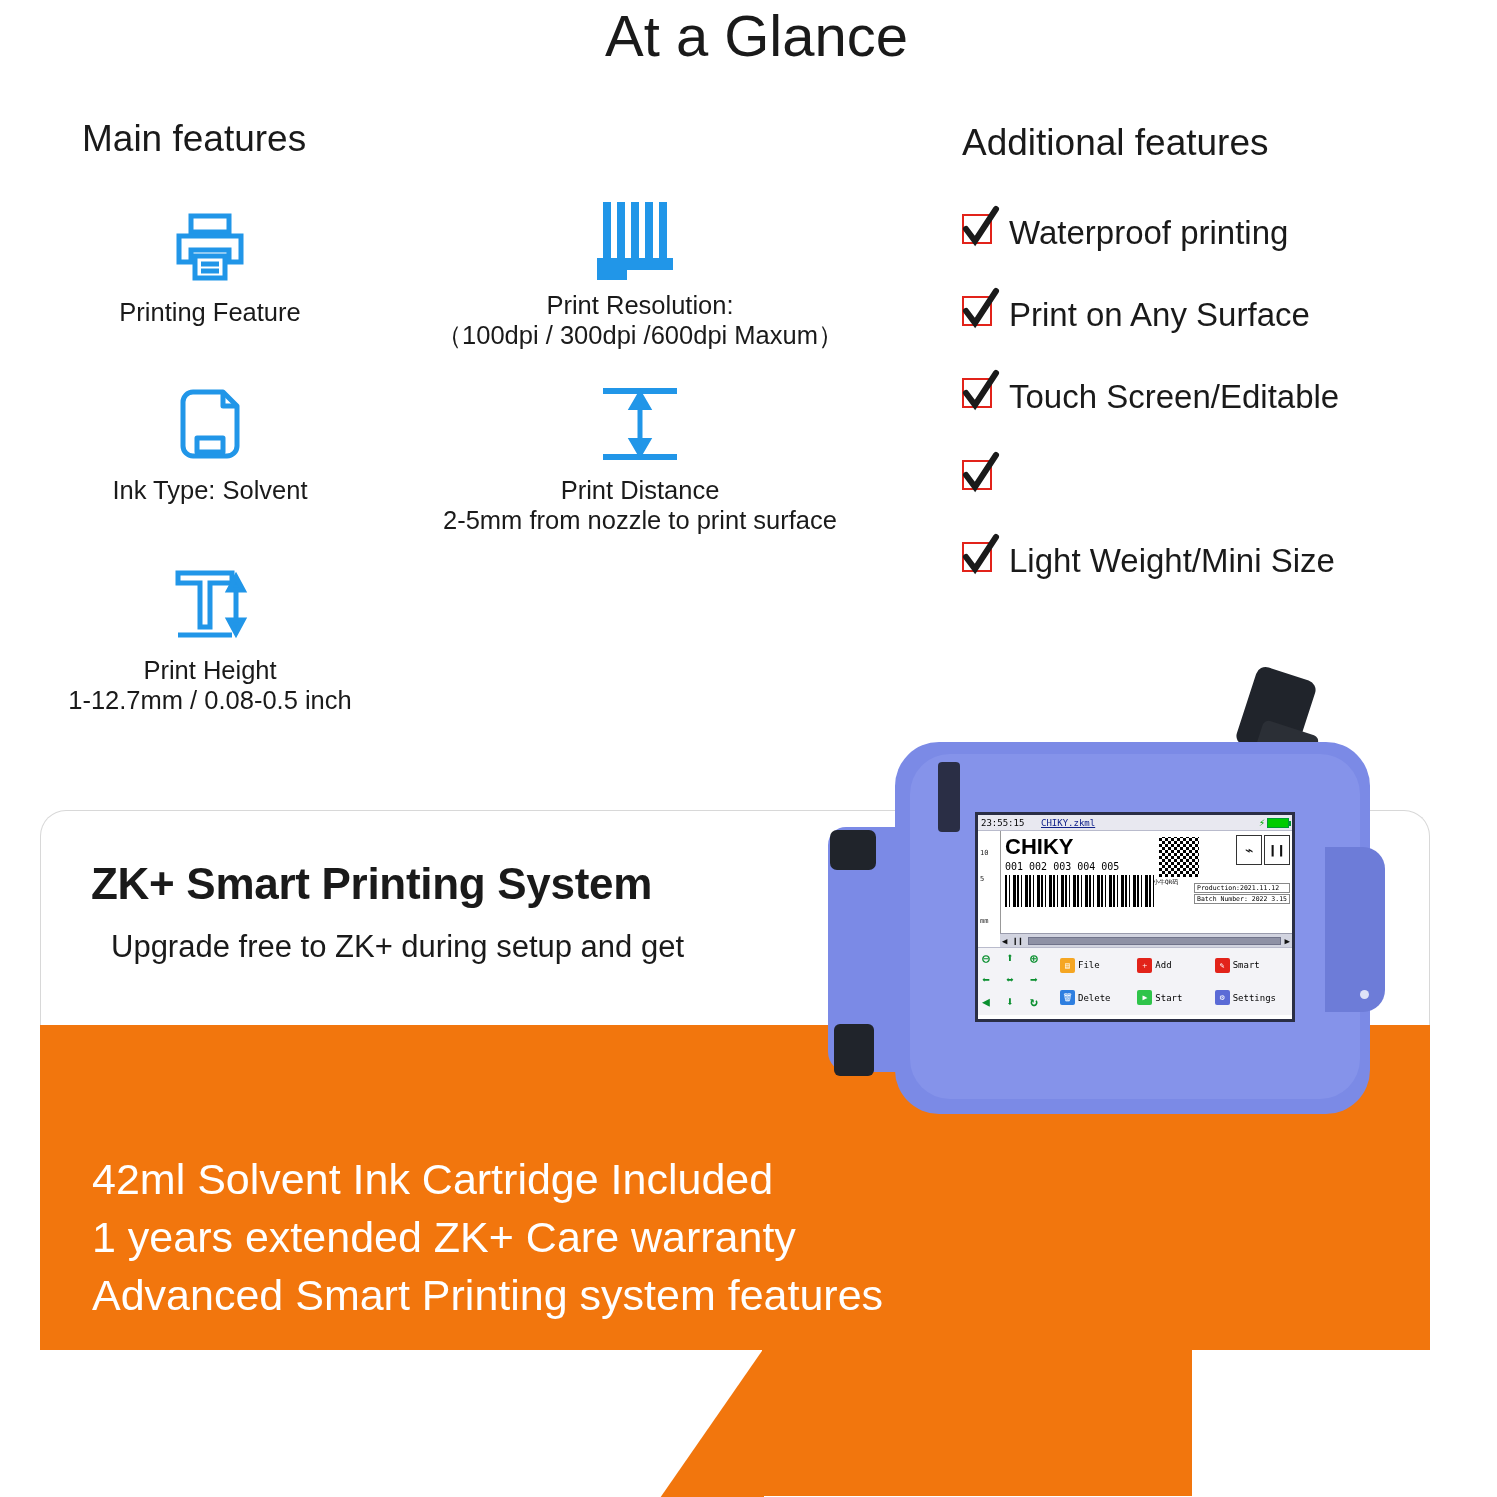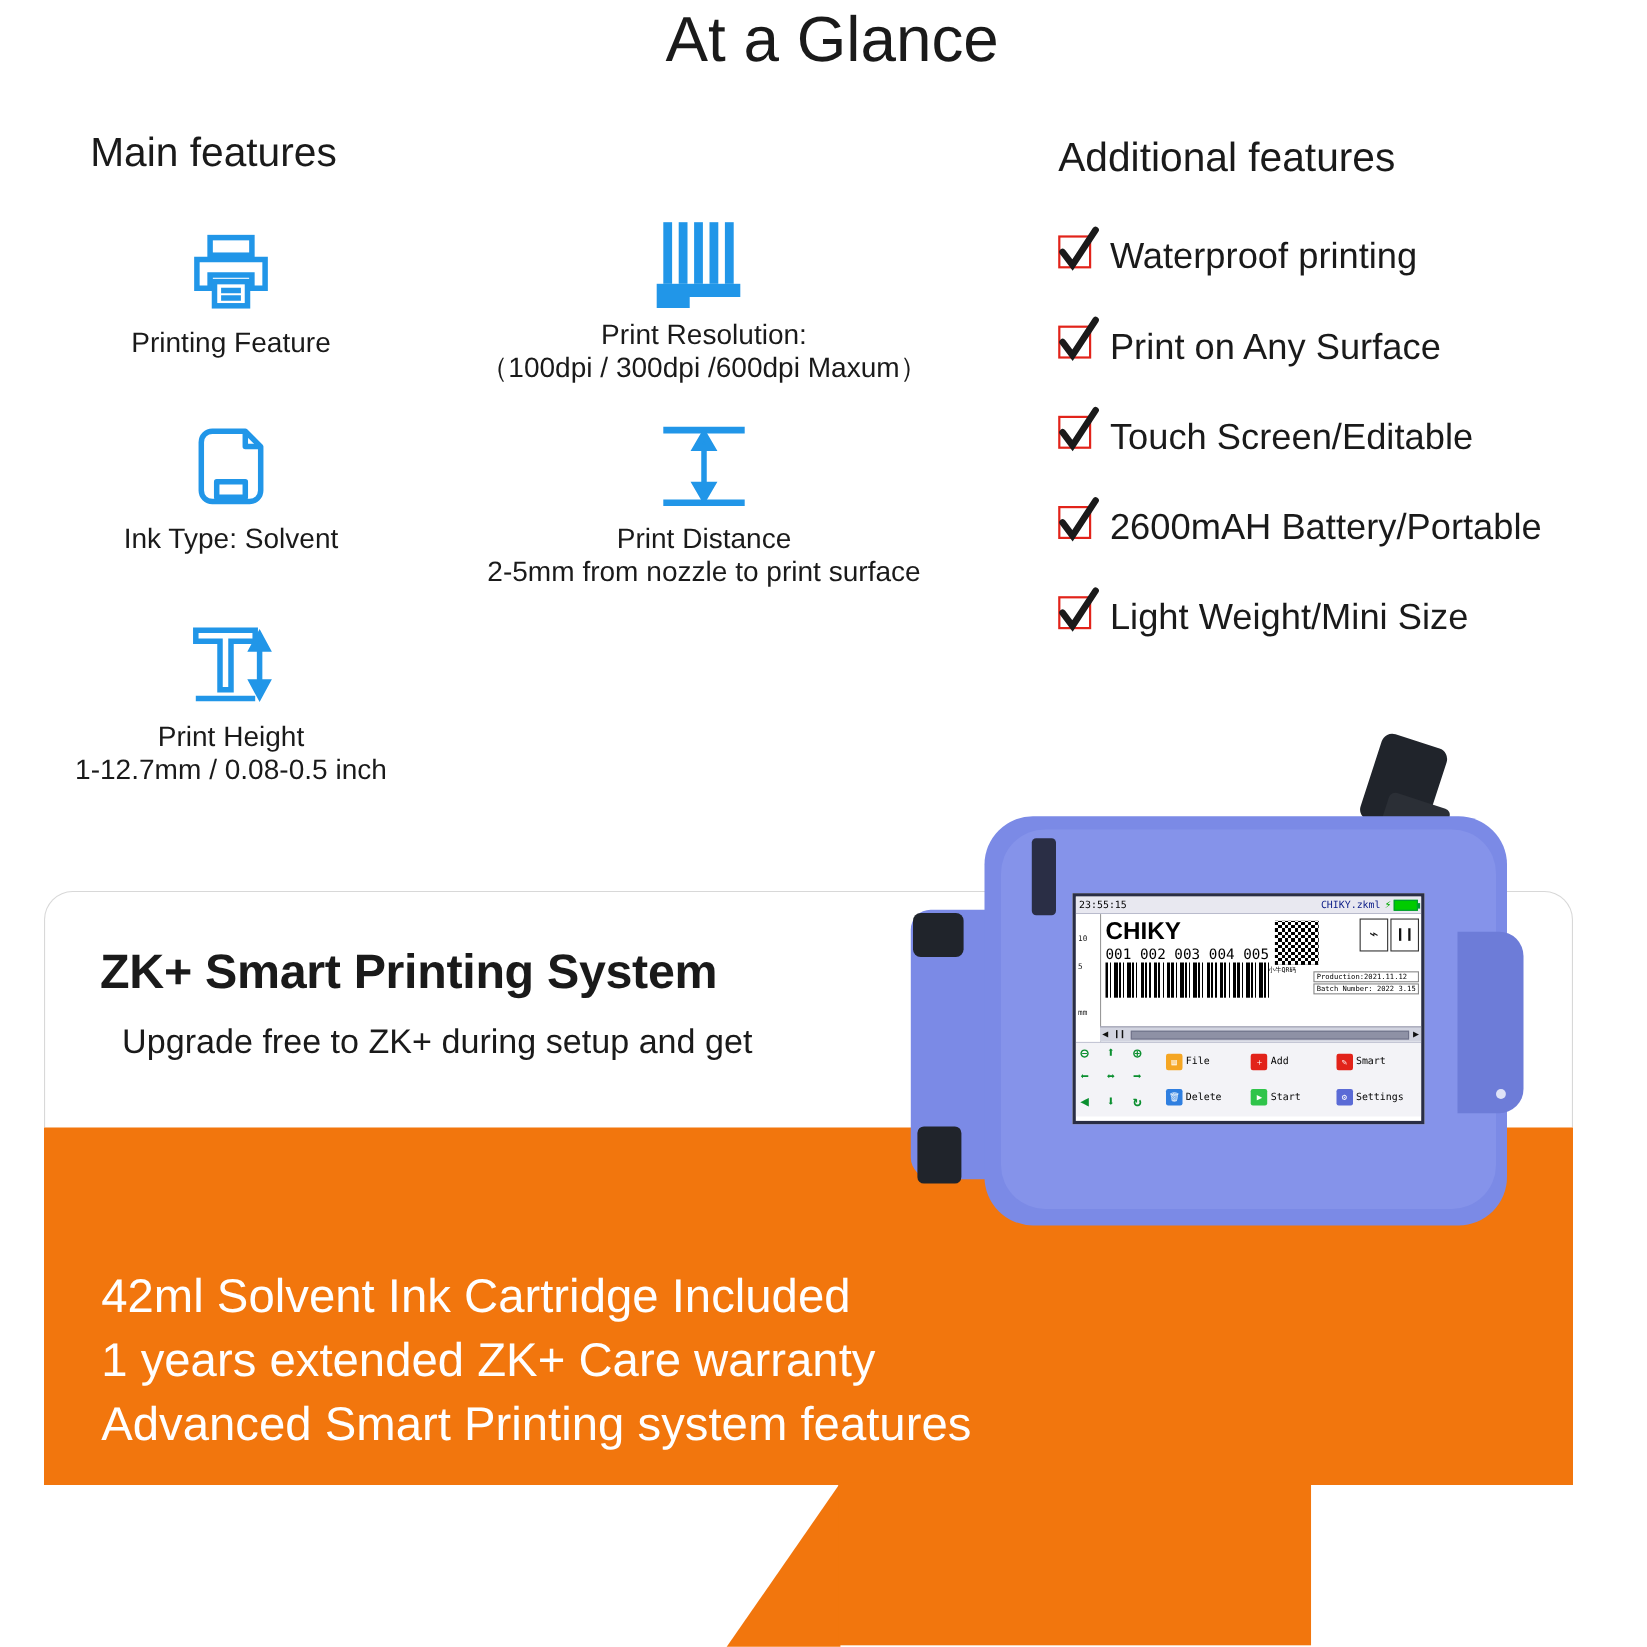--- a/index.html
+++ b/index.html
@@ -261,21 +261,21 @@
     height: 16px;
     background: #e8e8f0;
     display: flex;
     align-items: center;
     font-size: 9px;
     color: #11228a;
     padding: 0 3px;
     border-bottom: 1px solid #b9bbcc;
   }
   .scr-time { width: 60px; color: #000; }
-  .scr-file { flex: 1; text-align: right; }
+  .scr-file { flex: 1; text-align: left; text-decoration: underline; }
   .scr-batt {
     width: 34px;
     display: flex; align-items: center; justify-content: flex-end;
   }
   .batt-shape {
     width: 22px; height: 10px;
     border: 1px solid #093;
     background: #0c0;
     position: relative;
   }
@@ -310,21 +310,21 @@
     left: 4px; top: 3px;
     font-size: 22px;
     font-weight: bold;
     letter-spacing: 0px;
     color: #000;
     font-family: "Liberation Sans", sans-serif;
   }
   .scr-nums {
     position: absolute;
     left: 4px; top: 30px;
-    font-size: 13px;
+    font-size: 10px;
     color: #000;
   }
   .barcode {
     position: absolute;
     left: 4px; top: 44px;
     width: 150px; height: 32px;
     background:
       repeating-linear-gradient(90deg,
         #000 0px, #000 2px, #fff 2px, #fff 4px,
         #000 4px, #000 5px, #fff 5px, #fff 8px,
@@ -566,21 +566,20 @@
         </svg>
     </span>
     <span class="check-text">Touch Screen/Editable</span>
   </div>
   <div class="check-item">
     <span class="check-box">
       <svg width="40" height="44" viewBox="0 0 40 44">
           <path d="M6 24 L15 36 L36 4" fill="none" stroke="#1a1a1a" stroke-width="6" stroke-linecap="round"></path>
         </svg>
     </span>
-    <span class="check-text">2600mAH Battery/Portable</span>
   </div>
   <div class="check-item">
     <span class="check-box">
       <svg width="40" height="44" viewBox="0 0 40 44">
           <path d="M6 24 L15 36 L36 4" fill="none" stroke="#1a1a1a" stroke-width="6" stroke-linecap="round"></path>
         </svg>
     </span>
     <span class="check-text">Light Weight/Mini Size</span>
   </div>
 </div>

